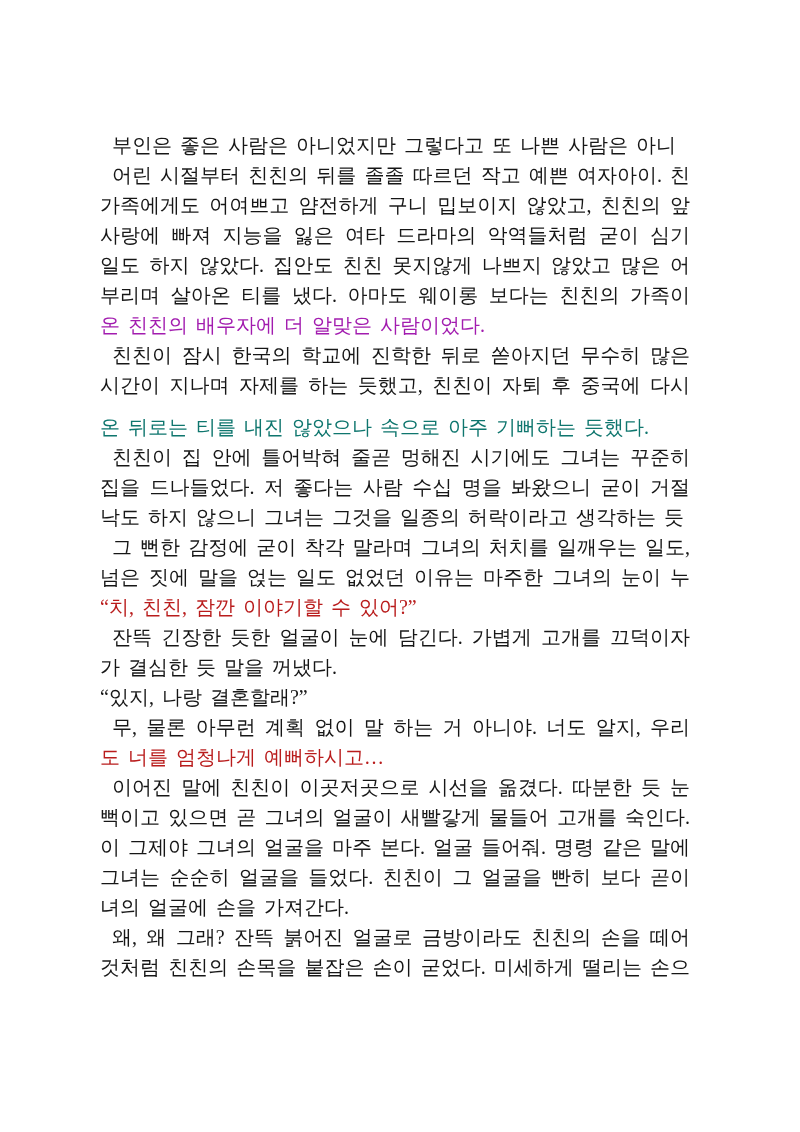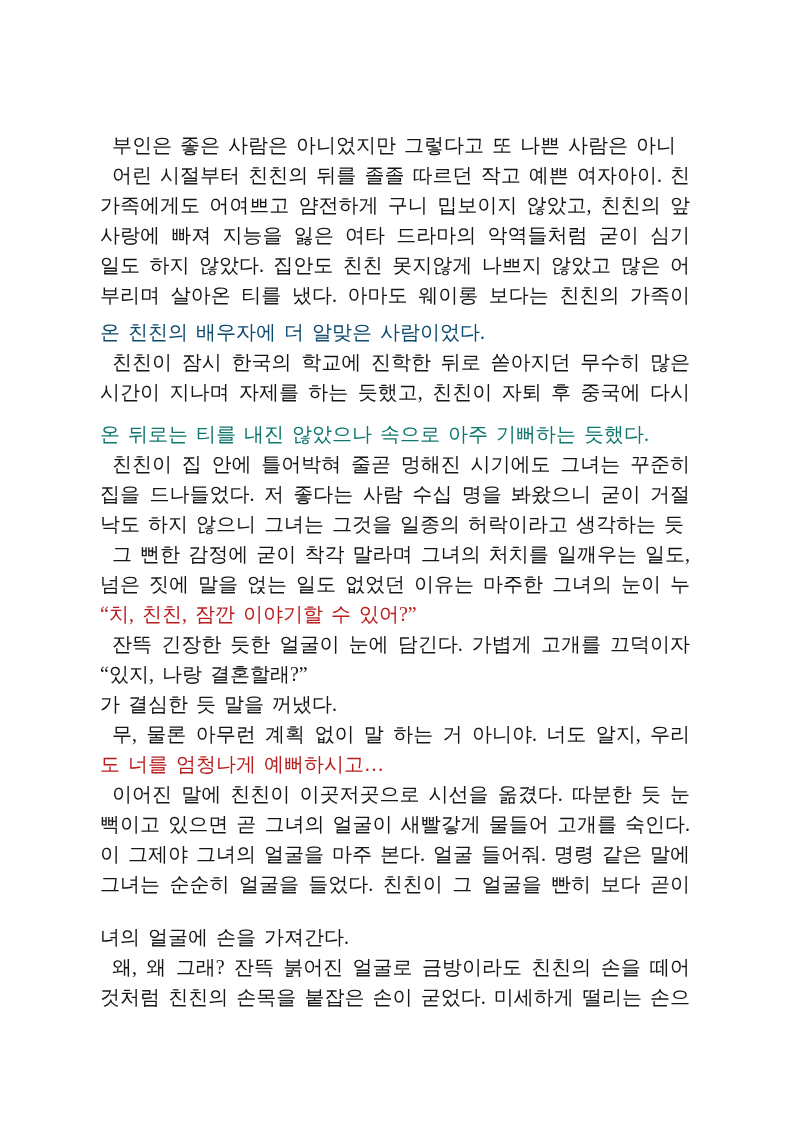--- a/index.html
+++ b/index.html
@@ -41,35 +41,35 @@
 </head>
 <body style="background: rgb(255, 255, 255);">
 
 <div class="text-block">
     <div class="line indent" style="color: rgb(22, 22, 22);">부인은 좋은 사람은 아니었지만 그렇다고 또 나쁜 사람은 아니었다.</div>
     <div class="line indent justify" style="color: rgb(22, 22, 22);">어린 시절부터 친친의 뒤를 졸졸 따르던 작고 예쁜 여자아이. 친친의</div>
     <div class="line justify" style="color: rgb(22, 22, 22);">가족에게도 어여쁘고 얌전하게 구니 밉보이지 않았고, 친친의 앞에선</div>
     <div class="line justify" style="color: rgb(22, 22, 22);">사랑에 빠져 지능을 잃은 여타 드라마의 악역들처럼 굳이 심기 거슬릴</div>
     <div class="line justify" style="color: rgb(22, 22, 22);">일도 하지 않았다. 집안도 친친 못지않게 나쁘지 않았고 많은 어리광을</div>
     <div class="line justify" style="color: rgb(22, 22, 22);">부리며 살아온 티를 냈다. 아마도 웨이롱 보다는 친친의 가족이 생각해</div>
-    <div class="line" style="color: #0c4a6e; margin-top: 7px;">온 친친의 배우자에 더 알맞은 사람이었다.</div>
+    <div class="line" style="color: #a21caf;">온 친친의 배우자에 더 알맞은 사람이었다.</div>
     <div class="line indent justify" style="color: rgb(22, 22, 22);">친친이 잠시 한국의 학교에 진학한 뒤로 쏟아지던 무수히 많은 연락도</div>
     <div class="line justify" style="color: rgb(22, 22, 22);">시간이 지나며 자제를 하는 듯했고, 친친이 자퇴 후 중국에 다시 돌아</div>
     <div class="line" style="color: #0f766e; margin-top: 12px;">온 뒤로는 티를 내진 않았으나 속으로 아주 기뻐하는 듯했다.</div>
     <div class="line indent justify" style="color: rgb(22, 22, 22);">친친이 집 안에 틀어박혀 줄곧 멍해진 시기에도 그녀는 꾸준히 친친의</div>
     <div class="line justify" style="color: rgb(22, 22, 22);">집을 드나들었다. 저 좋다는 사람 수십 명을 봐왔으니 굳이 거절도, 승</div>
     <div class="line" style="color: rgb(22, 22, 22);">낙도 하지 않으니 그녀는 그것을 일종의 허락이라고 생각하는 듯했다.</div>
     <div class="line indent justify" style="color: rgb(22, 22, 22);">그 뻔한 감정에 굳이 착각 말라며 그녀의 처치를 일깨우는 일도, 주제</div>
     <div class="line justify" style="color: rgb(22, 22, 22);">넘은 짓에 말을 얹는 일도 없었던 이유는 마주한 그녀의 눈이 누군가</div>
     <div class="line" style="color: #b91c1c;">“치, 친친, 잠깐 이야기할 수 있어?”</div>
     <div class="line indent justify" style="color: rgb(22, 22, 22);">잔뜩 긴장한 듯한 얼굴이 눈에 담긴다. 가볍게 고개를 끄덕이자 그녀</div>
+    <div class="line" style="color: rgb(22, 22, 22);">가 결심한 듯 말을 꺼냈다.</div>
     <div class="line" style="color: rgb(22, 22, 22);">“있지, 나랑 결혼할래?”</div>
-    <div class="line" style="color: rgb(22, 22, 22);">가 결심한 듯 말을 꺼냈다.</div>
     <div class="line indent justify" style="color: rgb(22, 22, 22);">무, 물론 아무런 계획 없이 말 하는 거 아니야. 너도 알지, 우리 아빠</div>
     <div class="line" style="color: #b91c1c;">도 너를 엄청나게 예뻐하시고…</div>
     <div class="line indent justify" style="color: rgb(22, 22, 22);">이어진 말에 친친이 이곳저곳으로 시선을 옮겼다. 따분한 듯 눈만 끔</div>
     <div class="line justify" style="color: rgb(22, 22, 22);">뻑이고 있으면 곧 그녀의 얼굴이 새빨갛게 물들어 고개를 숙인다. 친친</div>
     <div class="line justify" style="color: rgb(22, 22, 22);">이 그제야 그녀의 얼굴을 마주 본다. 얼굴 들어줘. 명령 같은 말에도</div>
     <div class="line justify" style="color: rgb(22, 22, 22);">그녀는 순순히 얼굴을 들었다. 친친이 그 얼굴을 빤히 보다 곧이어 그</div>
-    <div class="line" style="color: rgb(22, 22, 22); margin-top: 23px;">녀의 얼굴에 손을 가져간다.</div>
+    <div class="line" style="color: rgb(22, 22, 22);">녀의 얼굴에 손을 가져간다.</div>
     <div class="line indent justify" style="color: rgb(22, 22, 22);">왜, 왜 그래? 잔뜩 붉어진 얼굴로 금방이라도 친친의 손을 떼어 놓을</div>
     <div class="line justify" style="color: rgb(22, 22, 22);">것처럼 친친의 손목을 붙잡은 손이 굳었다. 미세하게 떨리는 손으로 이</div>
   </div>
 
 </body></html>

